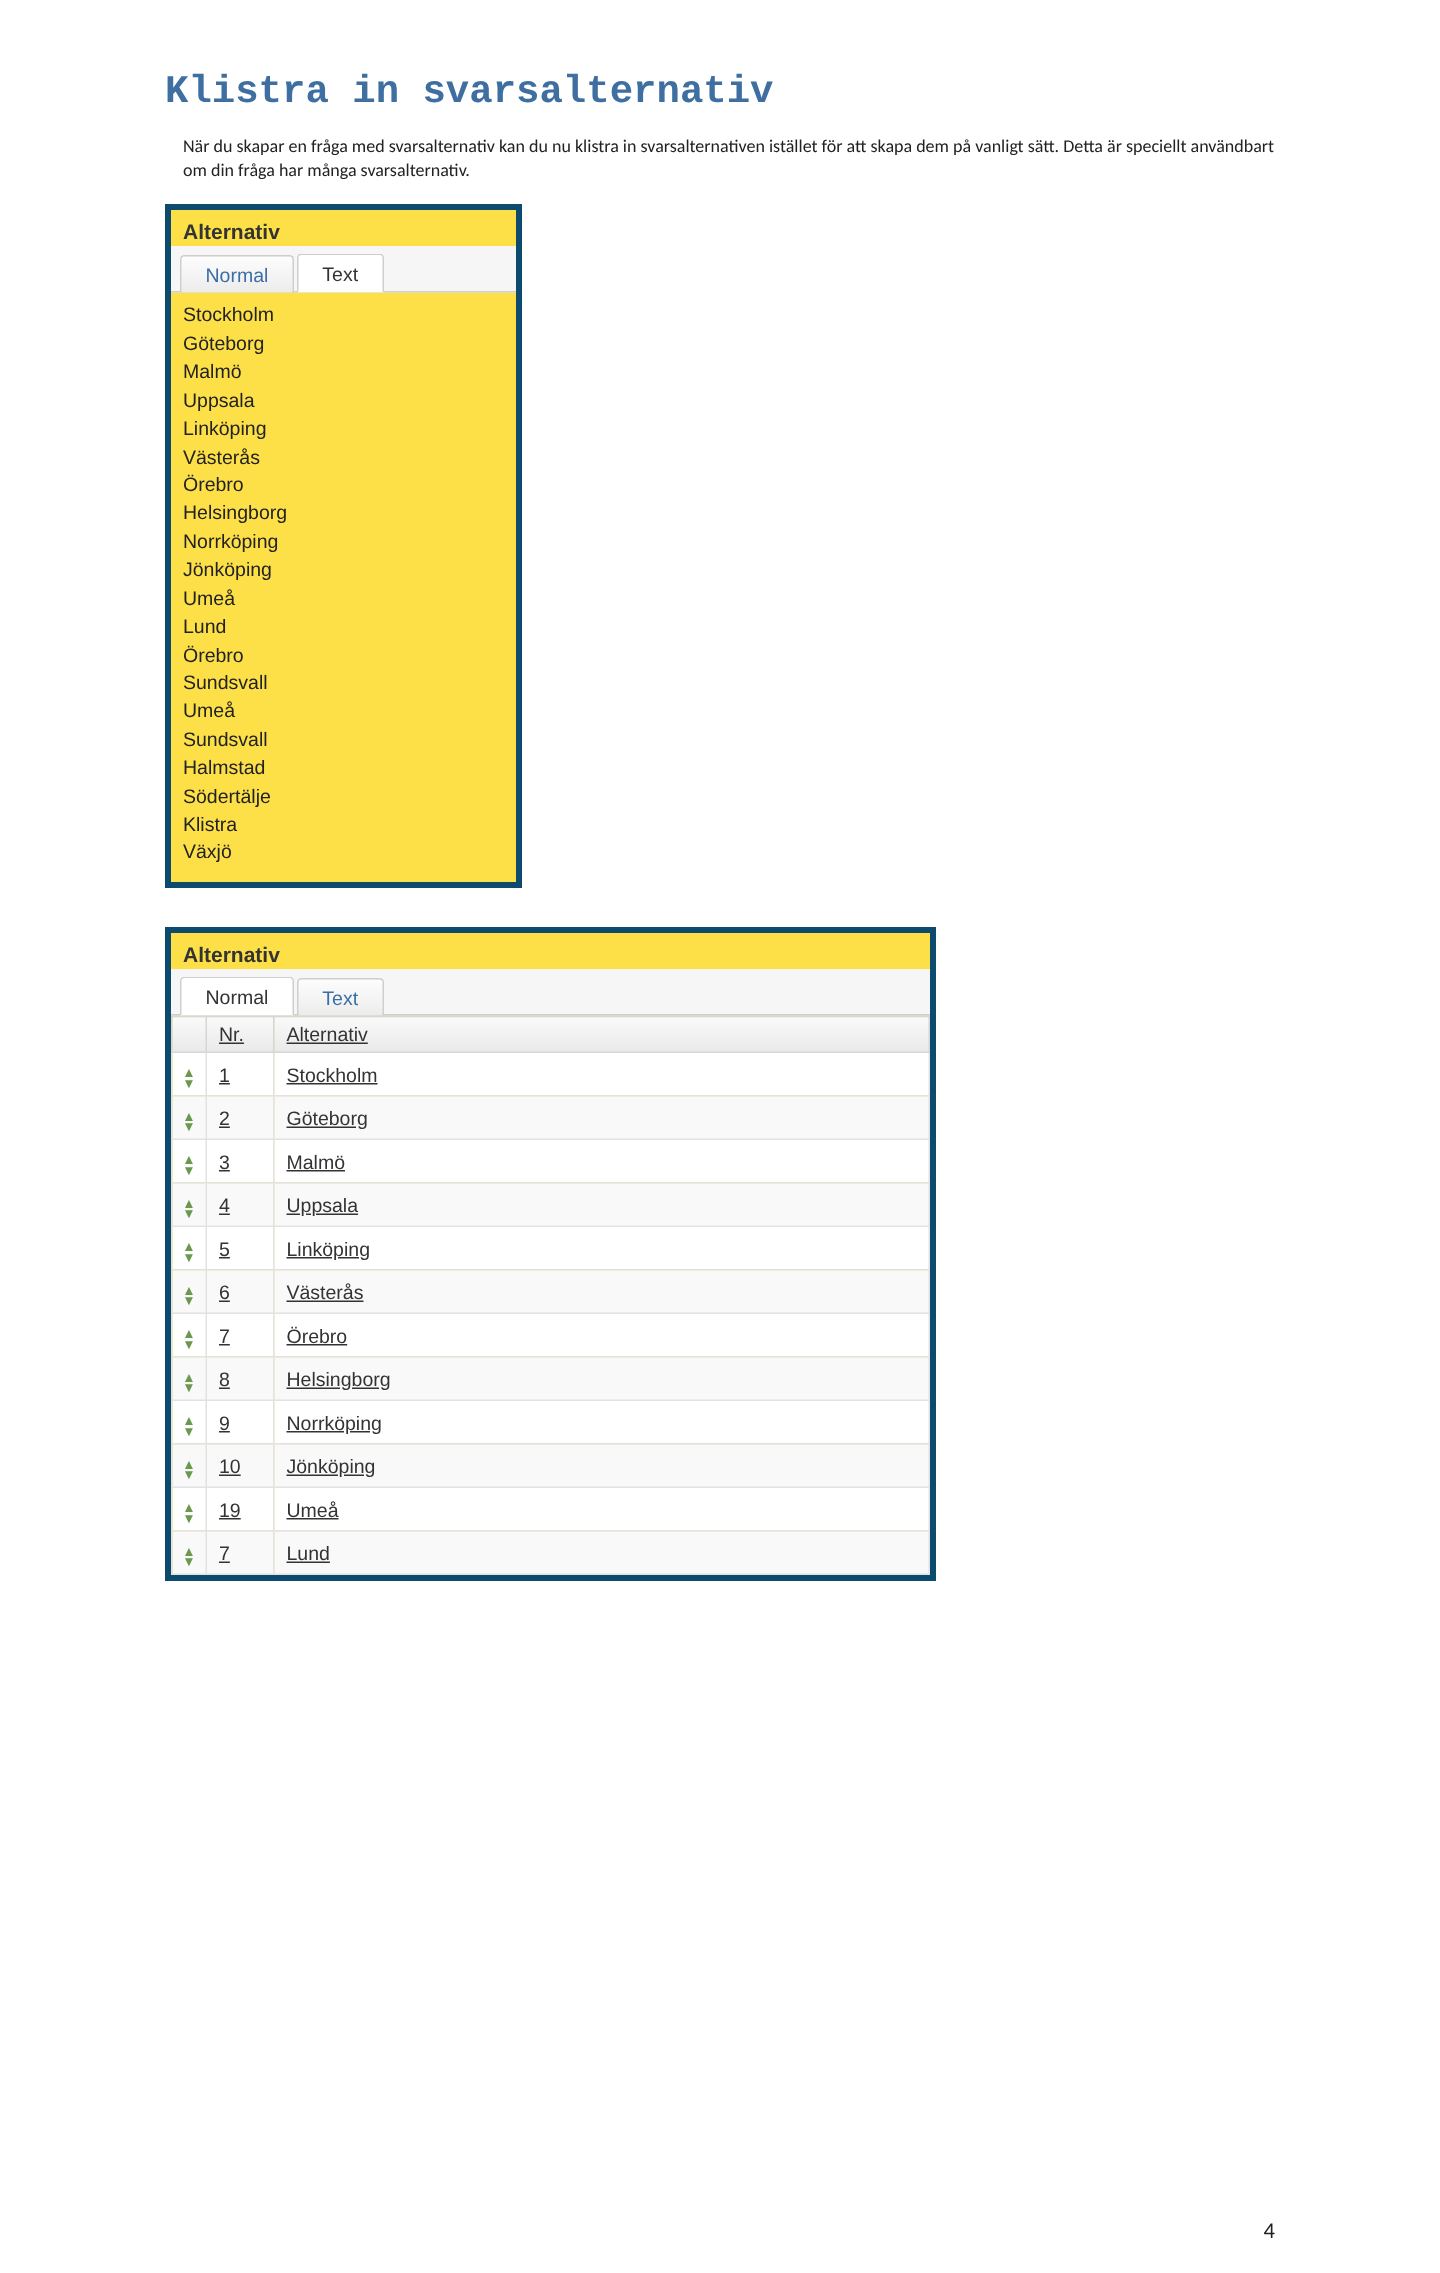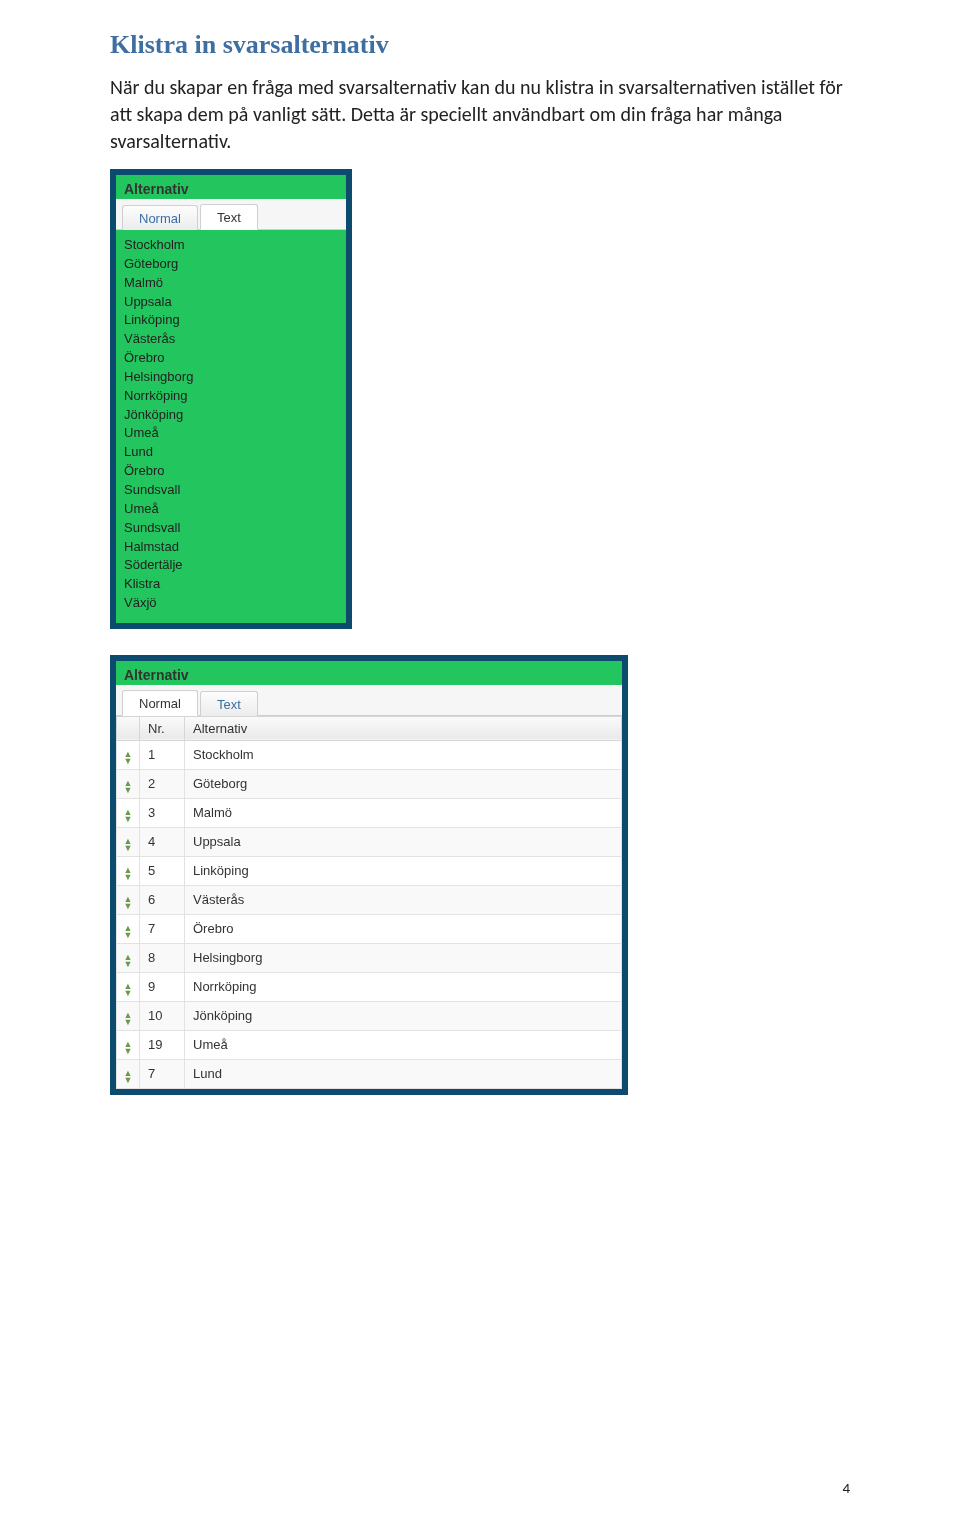--- a/index.html
+++ b/index.html
@@ -1,28 +1,28 @@
 <!DOCTYPE html>
 <html><head>
 <meta charset="utf-8">
 <style>
 html,body{margin:0;padding:0;background:#fff;font-family:Calibri,Arial,sans-serif;color:#222;}
 .page{width:960px;min-height:1515px;margin:0 auto;background:#fff;padding:30px 110px 40px 110px;box-sizing:border-box;position:relative;}
-h1.section-title{font-family:Liberation Serif, serif;color:#3E6FA0;font-size:26px;font-weight:bold;margin:0 0 14px 0;}
-p.body{font-size:20px;line-height:1.35;margin:0 0 14px 0;color:#222;}
+h1.section-title{font-family:Liberation Mono, monospace;color:#3E6FA0;font-size:26px;font-weight:bold;margin:16px 0 14px 0;}
+p.body{font-size:12px;line-height:1.35;margin:0 0 14px 12px;color:#222;}
 .italic{font-style:italic;}
-.ui-panel{border:6px solid #0c4a6e;background:#22c55e;font-family:Arial,sans-serif;font-size:13px;color:#333;}
+.ui-panel{border:4px solid #0c4a6e;background:#fde047;font-family:Arial,sans-serif;font-size:13px;color:#333;}
 .panel-title{font-weight:bold;font-size:14px;padding:6px 10px 2px 8px;}
 .tabs{display:flex;align-items:flex-end;border-bottom:1px solid #cfcfcf;background:#f6f6f6;padding:4px 6px 0 6px;}
 .tab{padding:5px 16px 4px 16px;border:1px solid #cfcfcf;border-bottom:none;border-radius:3px 3px 0 0;margin-right:2px;background:linear-gradient(#fdfdfd,#ececec);color:#3a6ea5;font-size:13px;cursor:pointer;position:relative;top:1px;}
 .tab.active{background:#fff;color:#333;z-index:2;border-bottom:1px solid #fff;}
 .city-list{padding:6px 8px 10px 8px;line-height:1.45;font-size:13px;color:#222;min-height:360px;}
 .panel1{width:230px;margin:4px 0 26px 0;}
 .panel2{width:506px;}
-.grid{width:100%;border-collapse:collapse;font-size:13px;}
+.grid{width:100%;border-collapse:collapse;font-size:13px;text-decoration:underline;}
 .grid th{background:linear-gradient(#fafafa,#e9e9e9);border:1px solid #d6d6d6;text-align:left;font-weight:normal;padding:4px 8px;color:#333;}
 .grid td{border:1px solid #e2e2e2;padding:6px 8px;background:#fff;}
 .grid tr.alt td{background:#f9f9f9;}
 .move-cell{width:16px;text-align:center;padding:4px 3px!important;}
 .arrow-stack{display:inline-flex;flex-direction:column;line-height:7px;font-size:9px;color:#6a994e;font-weight:bold;}
 .arrow-stack span:last-child{color:#6a994e;}
 .nr-cell{width:28px;}
 .page-num{position:absolute;bottom:18px;right:110px;font-size:15px;color:#222;}
 </style>
 </head>

